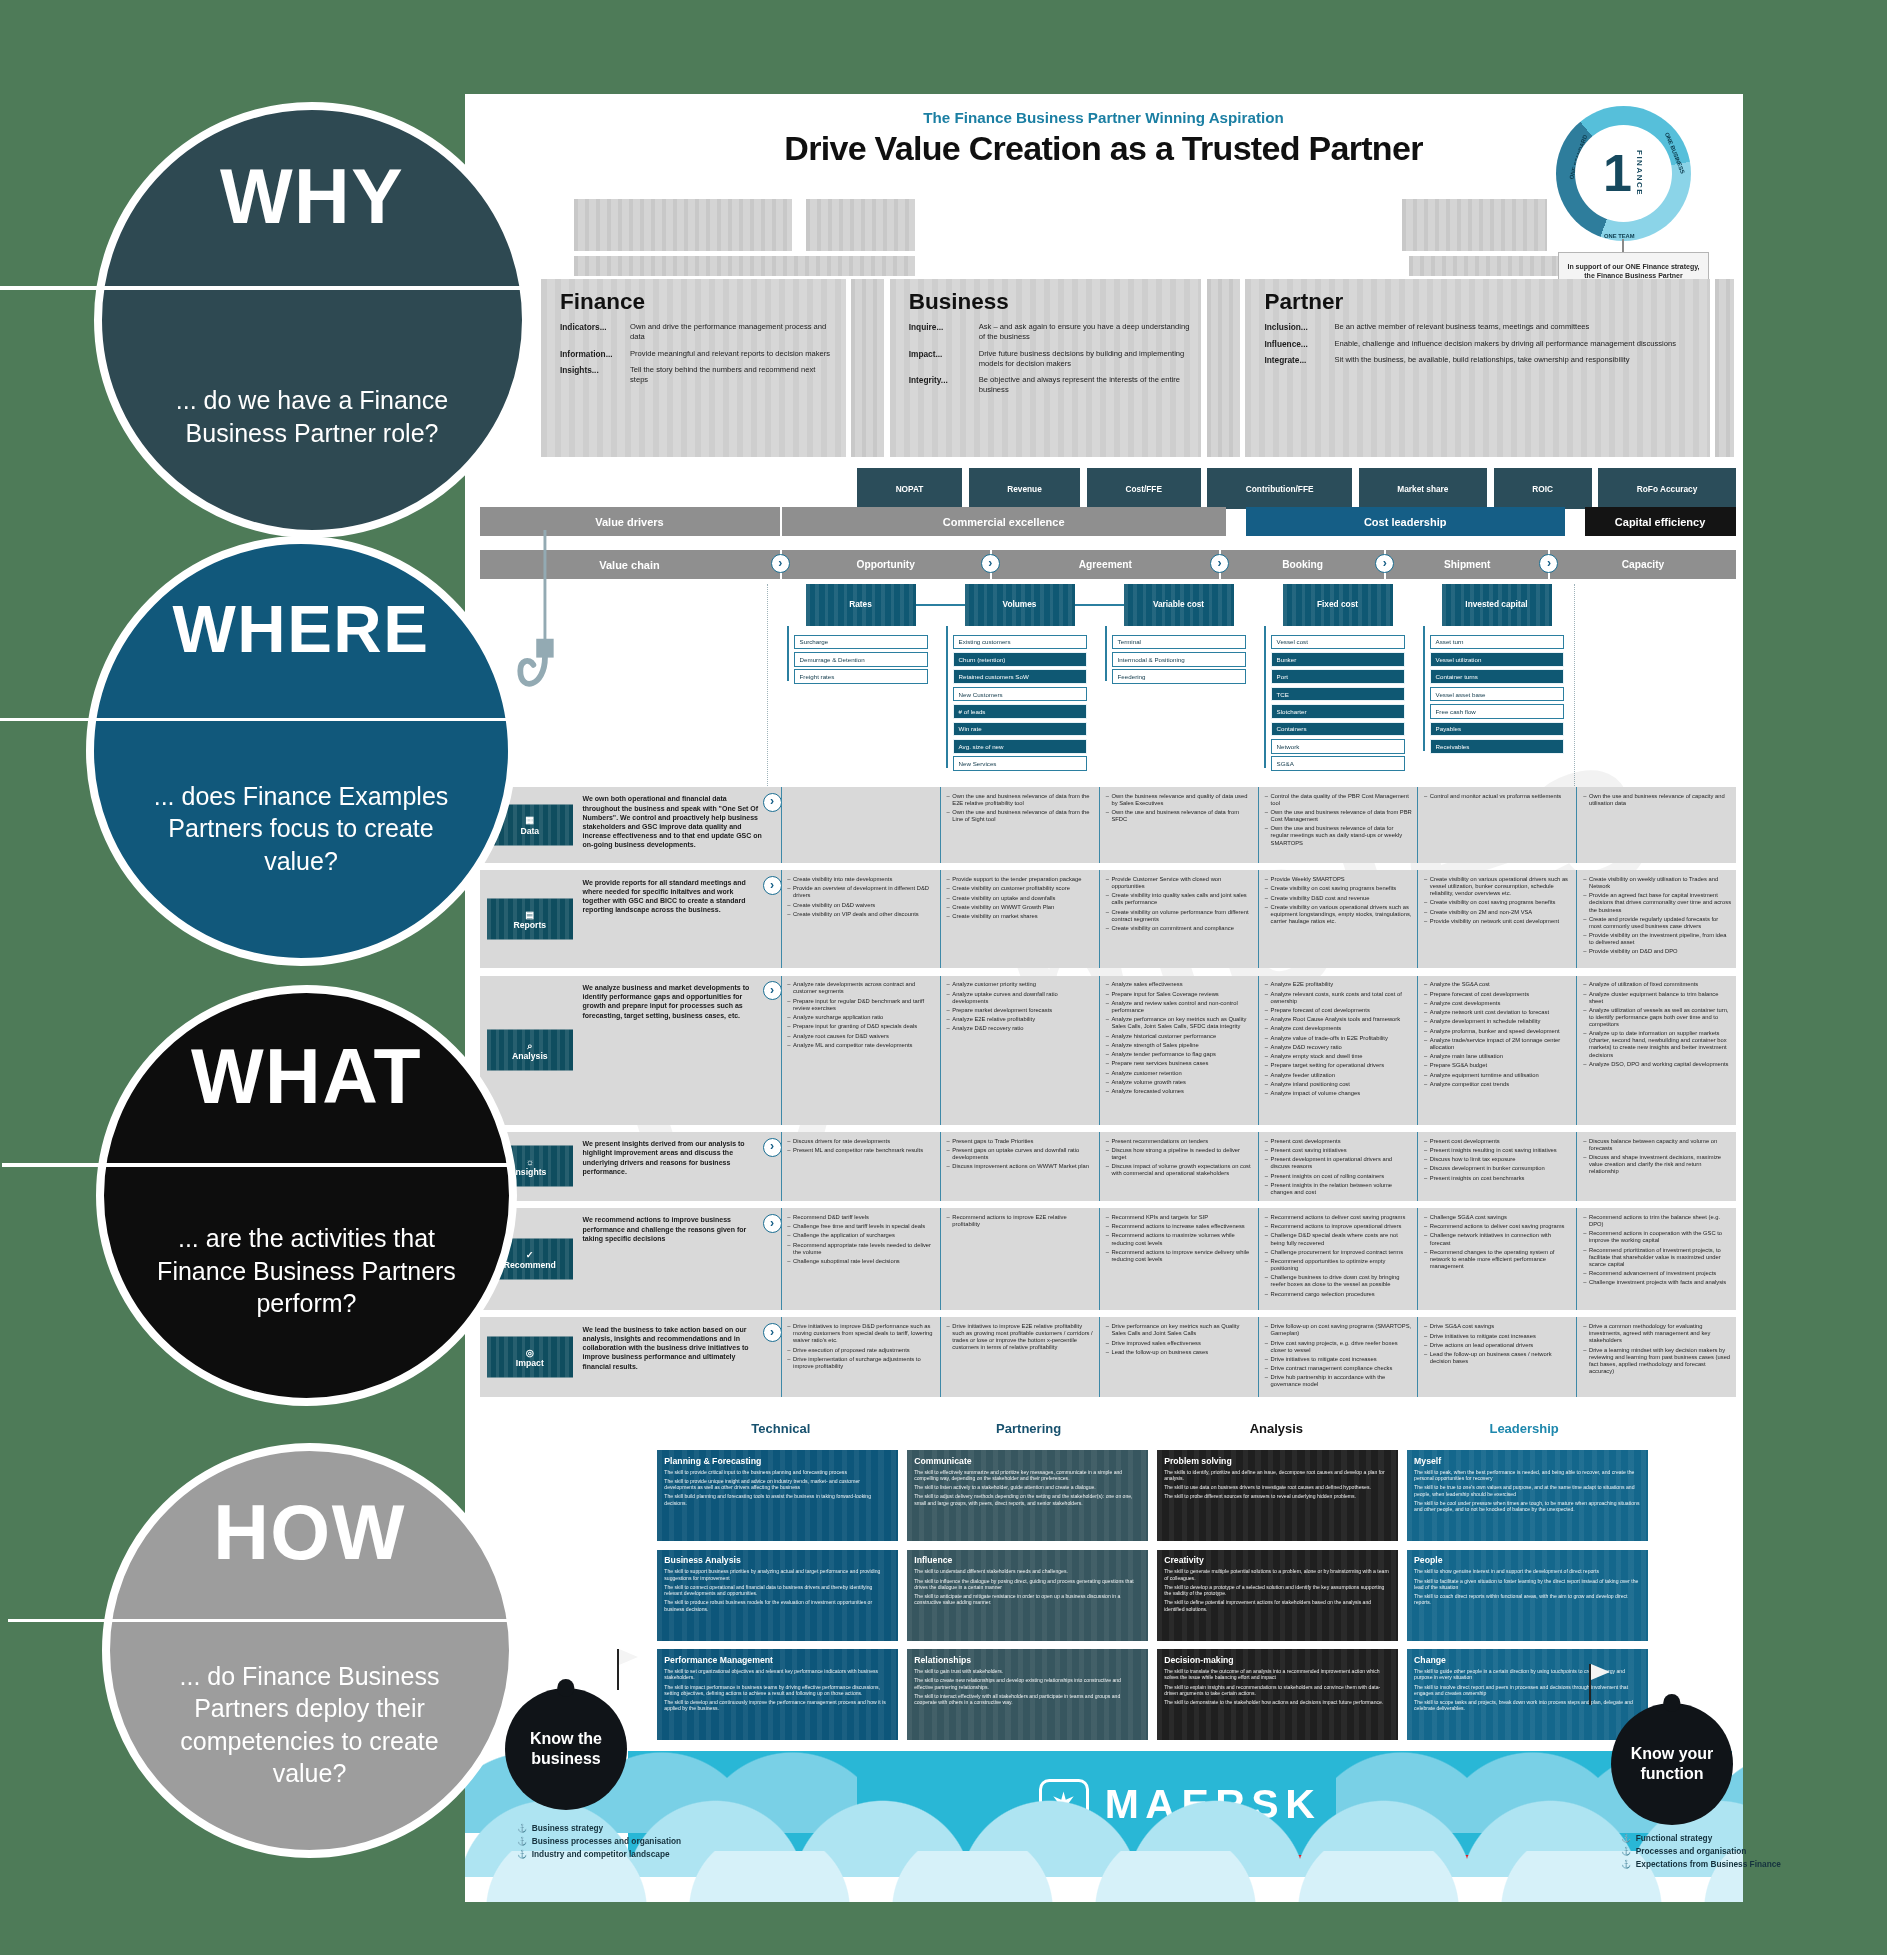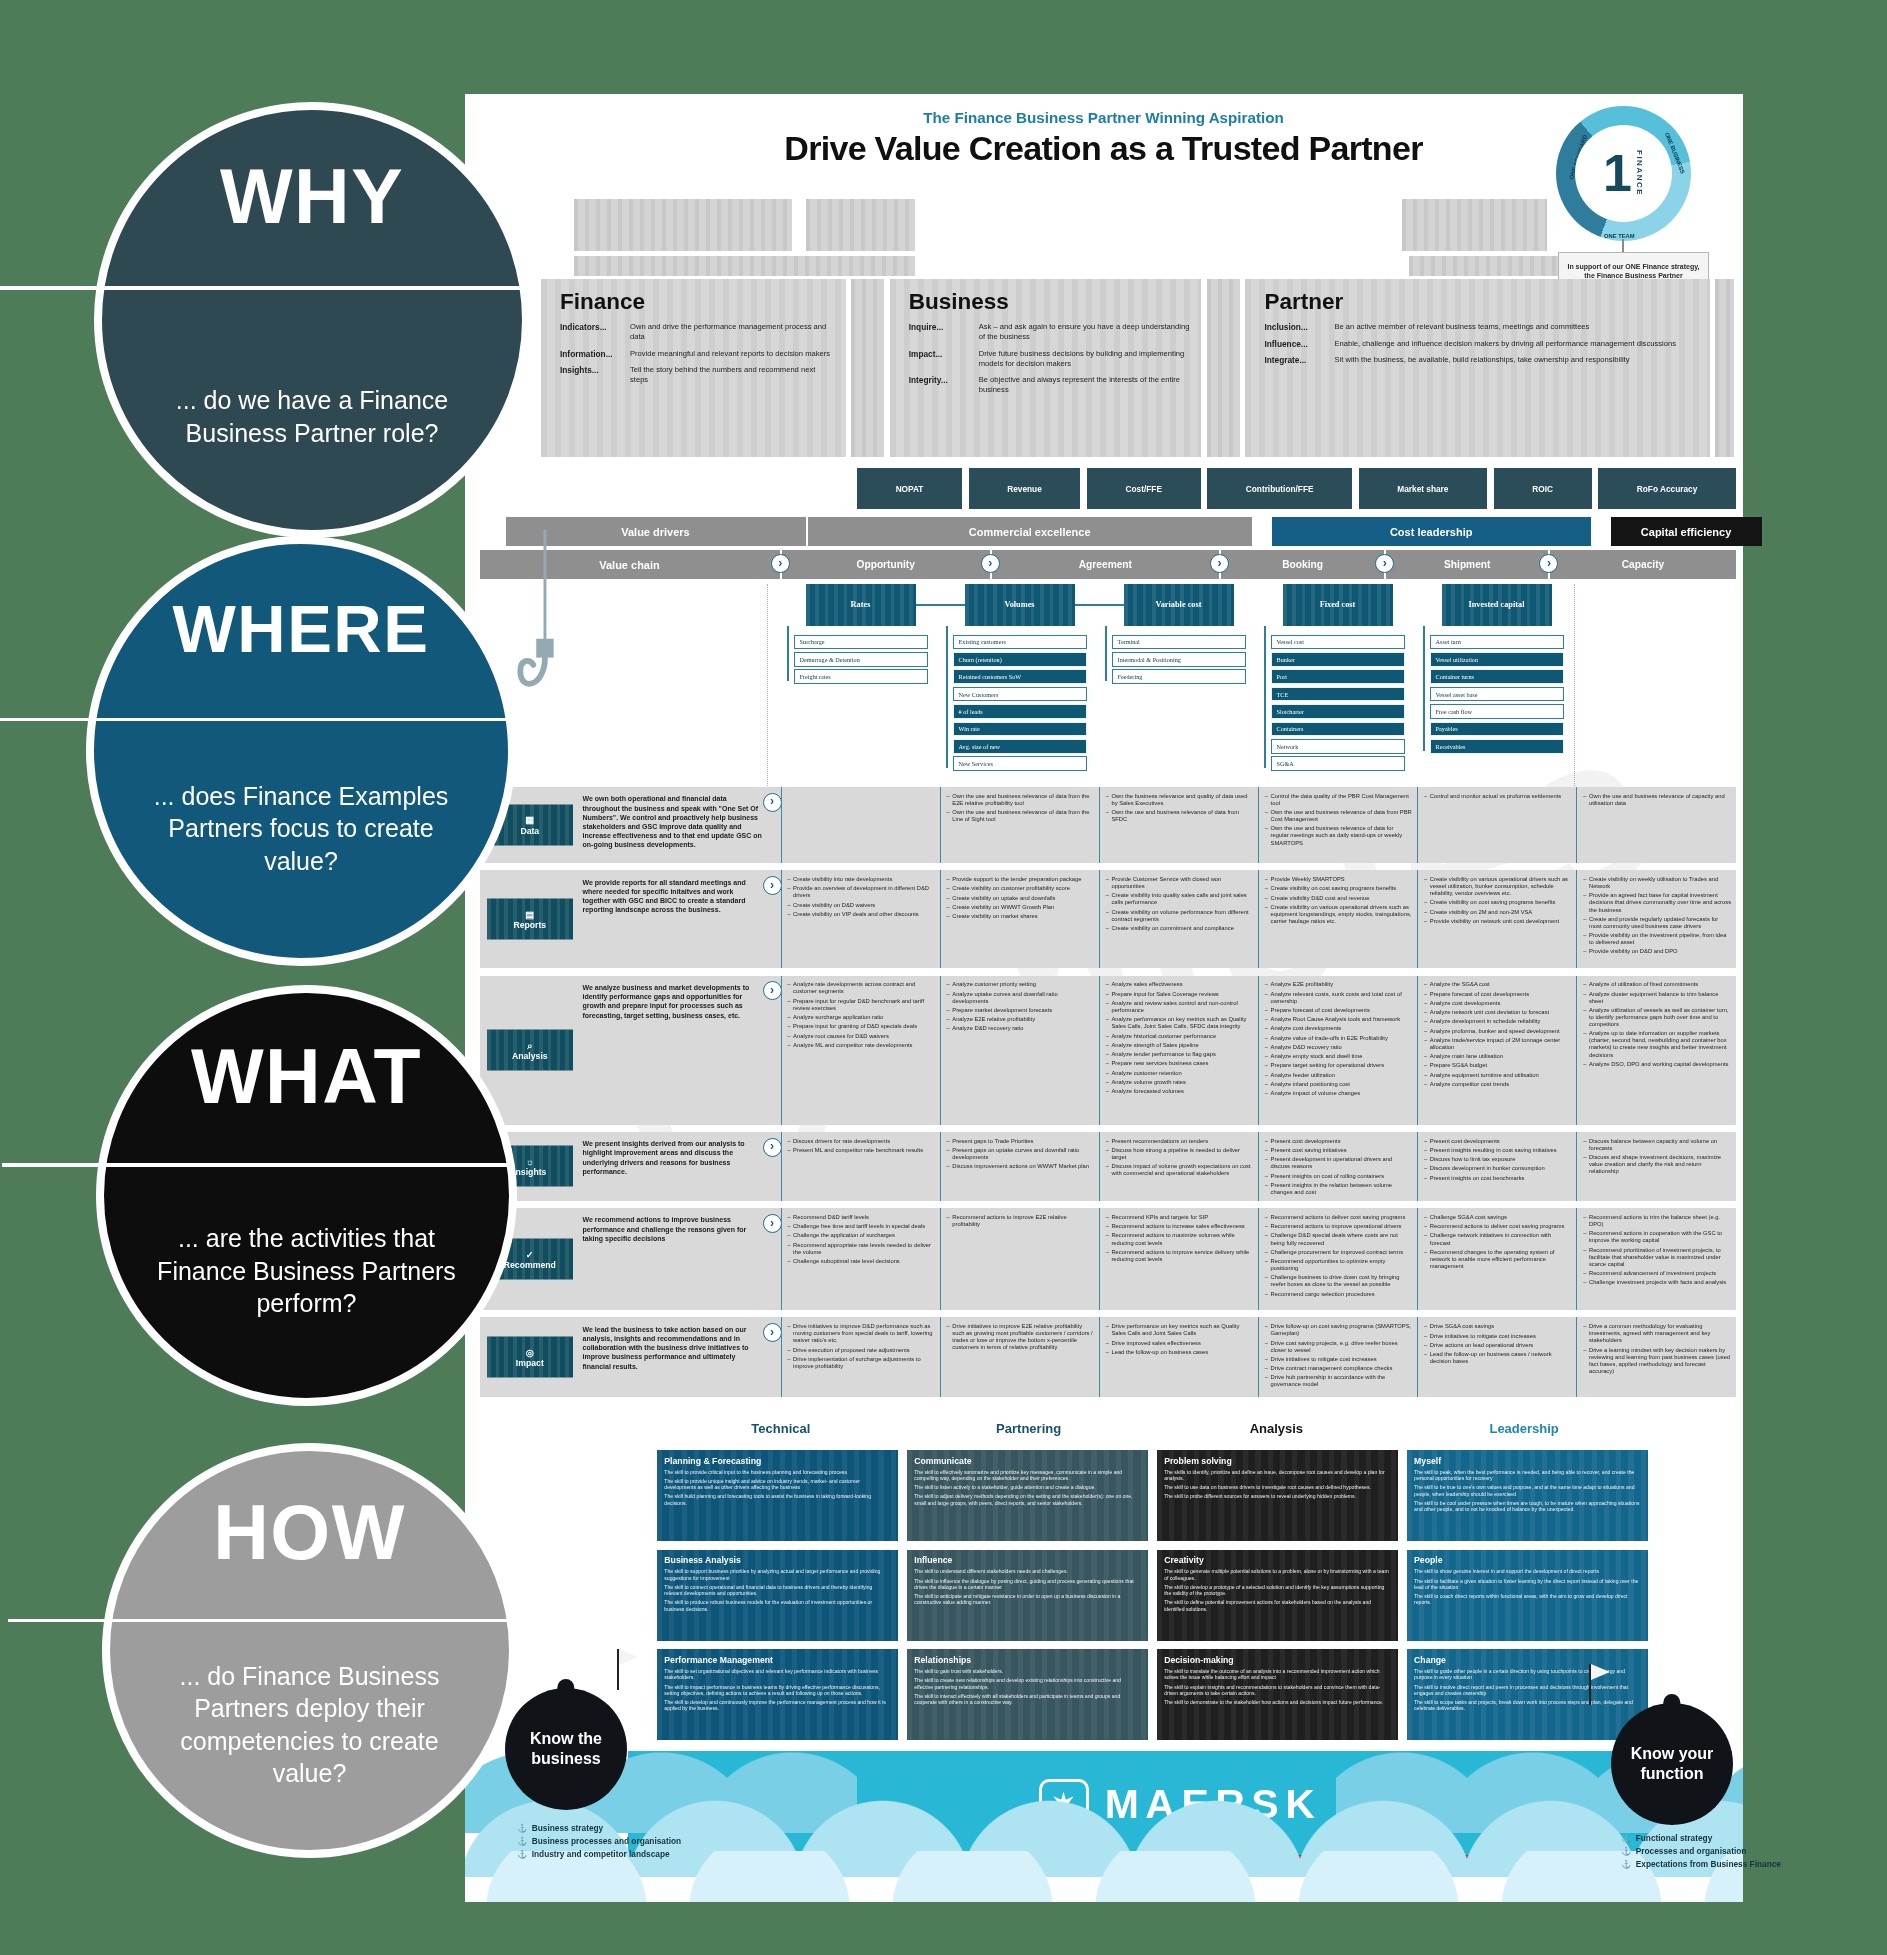--- a/index.html
+++ b/index.html
@@ -41,21 +41,21 @@
   .alabel{flex:0 0 70px;font-size:8.3px;font-weight:bold;color:#1c1c1c;}
   .atext{flex:1;padding-right:11.6px;font-size:7.6px;line-height:1.3;color:#1c1c1c;}
 
   
   .kpis{position:absolute;left:392px;top:374px;width:879px;height:41px;display:flex;gap:6.5px;}
   .kpi{flex:1 1 auto;background:#2b4d5a;color:#fff;font-size:8.3px;font-weight:bold;
     display:flex;align-items:center;justify-content:center;text-align:center;padding:0 5.8px;}
 
   
   .band{position:absolute;left:14.5px;width:1256px;height:29px;display:flex;gap:2.2px;}
-  .vd-band{top:423px;margin-left:26px;} .vc-band{top:456px;}
+  .vd-band{top:413px;} .vc-band{top:456px;}
   .bcell{display:flex;align-items:center;justify-content:center;color:#fff;font-weight:bold;font-size:11px;}
   .blabel{flex:0 0 300px;background:#8f8f8f;}
   .vd-groups{flex:1;display:flex;gap:20px;}
   .vd-group{display:flex;align-items:center;justify-content:center;color:#fff;font-weight:bold;font-size:11px;}
   .vd-group[data-variant="gray"]{background:#8f8f8f;}
   .vd-group[data-variant="teal"]{background:#155e86;}
   .vd-group[data-variant="black"]{background:#141414;}
   .vd-group:nth-of-type(1){flex:0 0 444px;}
   .vd-group:nth-of-type(2){flex:0 0 319px;}
   .vd-group:nth-of-type(3){flex:1;}
@@ -66,21 +66,21 @@
   .vc-stage:nth-of-type(2){flex:0 0 227px;}
   .vc-stage:nth-of-type(3){flex:0 0 163px;}
   .vc-stage:nth-of-type(4){flex:0 0 162px;}
   .vc-stage:nth-of-type(5){flex:1;}
   .chev{width:19px;height:19px;border-radius:50%;background:#fff;border:1.5px solid #1b6f93;box-sizing:border-box;
     display:flex;align-items:center;justify-content:center;}
   .chev::after{content:"\203A";color:#155e86;font-weight:bold;font-size:12.3px;line-height:1;margin-top:-1.5px;}
   .vc-stage .chev{position:absolute;left:-11px;top:4.4px;}
 
   
-  .dcols{position:absolute;left:316px;top:490px;width:955px;height:202px;display:flex;font-family:Liberation Serif, serif;}
+  .dcols{position:absolute;left:316px;top:490px;width:955px;height:202px;display:flex;}
   .dcol{width:159px;display:flex;flex-direction:column;align-items:center;}
   .dhead{width:110px;height:42px;background:#0f5873;color:#fff;font-weight:bold;font-size:8.3px;line-height:1.15;
     display:flex;align-items:center;justify-content:center;text-align:center;
     background-image:repeating-linear-gradient(90deg,rgba(255,255,255,.09) 0 3.6px,rgba(0,0,0,0) 3.6px 9.4px);}
   .dlist{margin-top:8.7px;width:134px;display:flex;flex-direction:column;gap:2.9px;position:relative;}
   .dlist::before{content:"";position:absolute;left:-6.5px;top:-8.7px;bottom:2.9px;width:1.5px;background:#2b7fa0;}
   .dbox{height:14.5px;display:flex;align-items:center;padding-left:5.1px;font-size:6.2px;box-sizing:border-box;}
   .dbox[data-v="light"]{background:#fff;border:1.5px solid #2b7fa0;color:#10394a;}
   .dbox[data-v="dark"]{background:#0f5873;border:1.5px solid #e8f3f8;color:#fff;}
   .hconn{position:absolute;left:396px;top:510px;width:319px;height:1.5px;background:#2b7fa0;}

